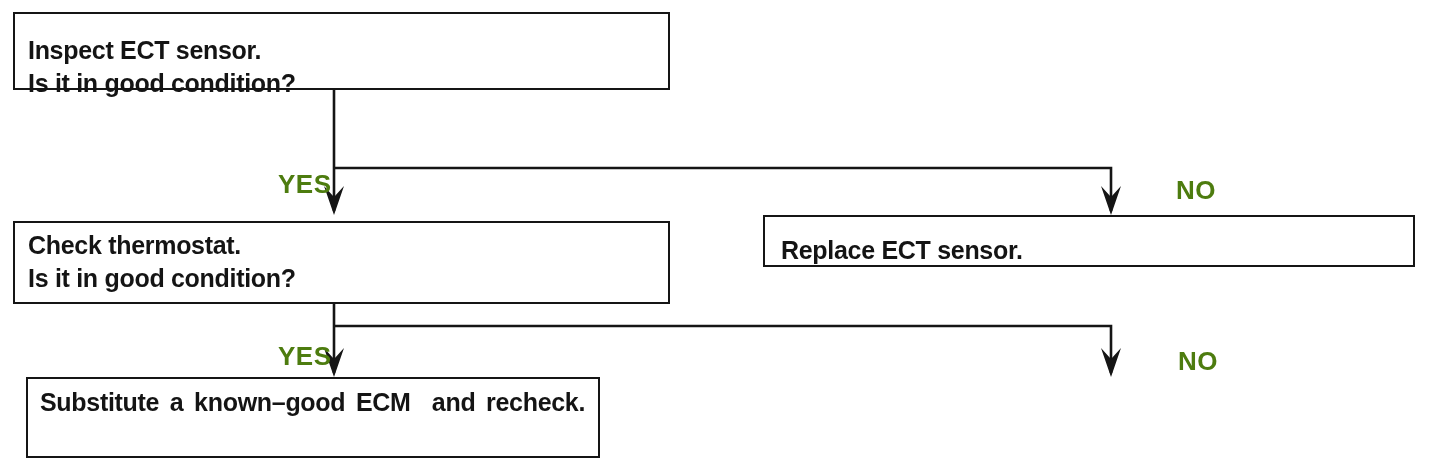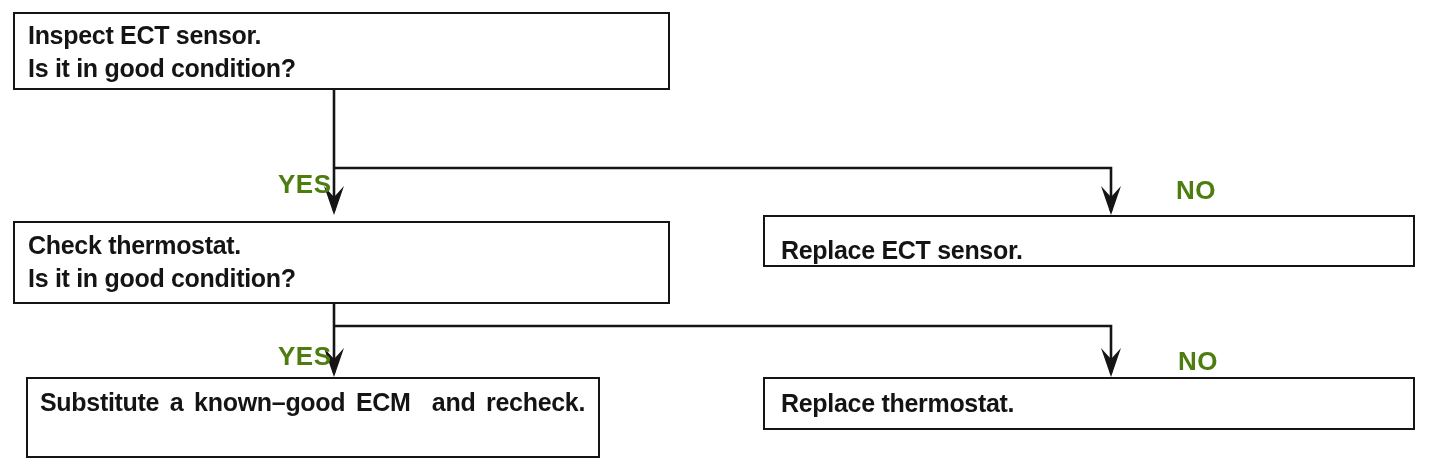--- a/index.html
+++ b/index.html
@@ -18,21 +18,21 @@
     border: 2.5px solid #151515;
     background: #ffffff;
   }
   .node-text {
     font-weight: bold;
     font-size: 25px;
     line-height: 33px;
     letter-spacing: -0.3px;
     white-space: pre-wrap;
   }
-  .node-inspect           { left: 13px;  top: 12px;  width: 657px; height: 78px; padding: 5px 10px 0 13px; }
+  .node-inspect           { left: 13px;  top: 12px;  width: 657px; height: 78px; padding: 20px 10px 0 13px; }
   .node-check             { left: 13px;  top: 221px; width: 657px; height: 83px; padding: 6px 10px 0 13px; }
   .node-substitute        { left: 26px;  top: 377px; width: 574px; height: 81px; padding: 7px 10px 0 12px; }
   .node-substitute .node-text { word-spacing: 4px; }
   .node-replace-ect       { left: 763px; top: 215px; width: 652px; height: 52px; padding: 17px 10px 0 16px; }
   .node-replace-thermo    { left: 763px; top: 377px; width: 652px; height: 53px; padding: 8px 10px 0 16px; }
   .branch-label {
     position: absolute;
     font-weight: bold;
     font-size: 26px;
     line-height: 28px;
@@ -93,22 +93,19 @@
   </div>
 
   <div class="node node-replace-ect">
     <div class="node-text">Replace ECT sensor.</div>
   </div>
 
   <div class="node node-substitute">
     <div class="node-text">Substitute a known–good ECM  and recheck.</div>
   </div>
 
-  <div class="node node-replace-thermo">
-    <div class="node-text">Replace thermostat.</div>
-  </div>
 
   <div class="branch-label label-yes1">YES</div>
   <div class="branch-label label-no1">NO</div>
   <div class="branch-label label-yes2">YES</div>
   <div class="branch-label label-no2">NO</div>
 
 </div>
 
 </body></html>

